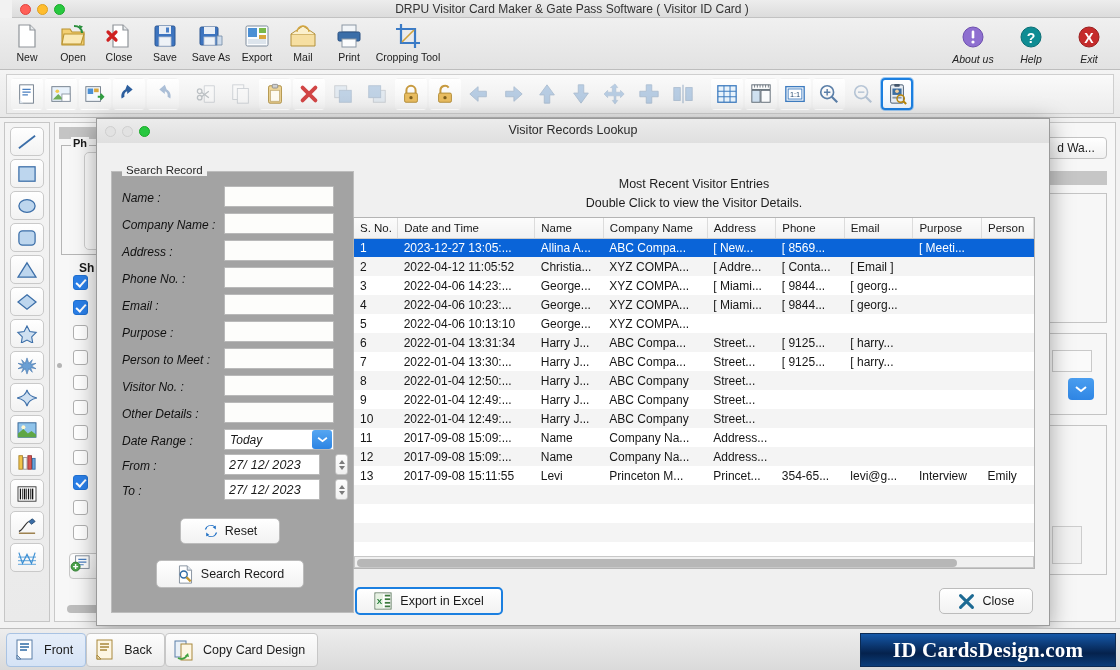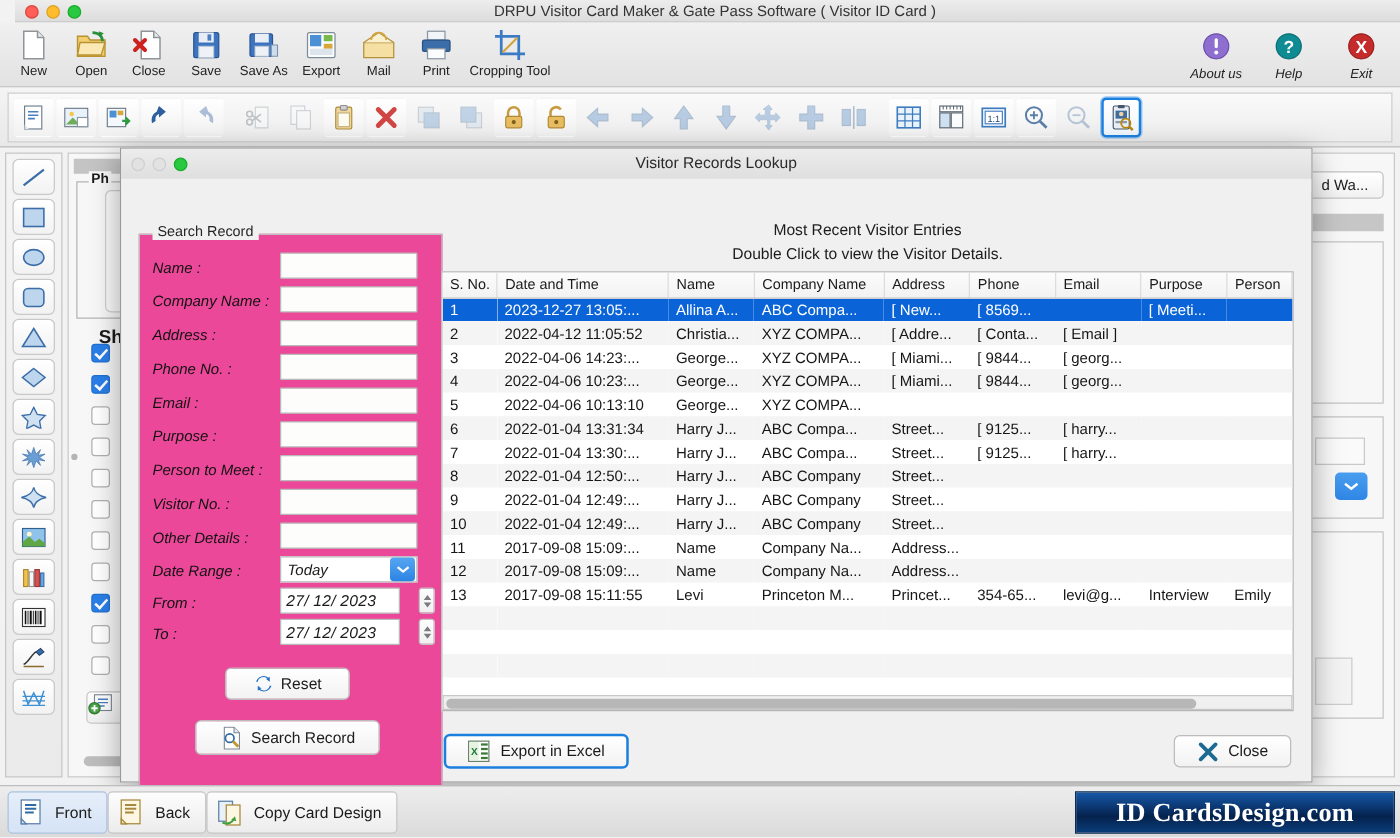--- a/index.html
+++ b/index.html
@@ -107,21 +107,21 @@
     padding: 0 2px;
     font-weight: bold;
   }
   .ws-photo-inner {
     position: absolute; left: 22px; top: 6px; width: 34px; height: 98px;
     border: 1px solid #cecece; border-radius: 5px; background: #fafafa;
   }
   .ws-greybar {
     position: absolute; left: 4px; top: 4px; width: 42px; height: 12px; background: #c4c4c4;
   }
-  .ws-sh-label { position: absolute; left: 24px; top: 138px; font-size: 15px; font-weight: bold; }
+  .ws-sh-label { position: absolute; left: 24px; top: 138px; font-size: 12px; font-weight: bold; }
   .ws-checks { position: absolute; left: 18px; top: 152px; }
   .ws-check {
     width: 15px; height: 15px; margin-bottom: 10px;
     border: 1px solid #b0b0b0; border-radius: 3px; background: #fff;
   }
   .ws-check.on {
     background: #2a7fe8; border-color: #2070d0;
     position: relative;
   }
   .ws-check.on::after {
@@ -171,22 +171,22 @@
   .dlg-dot { width: 11px; height: 11px; border-radius: 50%; background: #e2e2e2; border: 1px solid #cfcfcf; }
   .dlg-dot.green { background: #28c840; border-color: #1aab29; }
   .dlg-title-text {
     position: absolute; left: 0; right: 0; top: 4px; text-align: center;
     font-size: 12.5px; color: #2a2a2a;
   }
   .dlg-body { position: absolute; top: 24px; left: 0; right: 0; bottom: 0; background: #f0f0f0; padding: 10px; }
 
   
   .search-group {
-    position: absolute; left: 14px; top: 44px; width: 243px; height: 442px;
-    border: 1px solid #bdbdbd; background: #ec4899;
+    position: absolute; left: 14px; top: 28px; width: 243px; height: 442px;
+    border: 1px solid #bdbdbd; background: #a3a3a3;
   }
   .search-legend {
     position: absolute; left: 10px; top: -8px; background: #f0f0f0;
     padding: 0 4px; font-size: 11.5px; color: #262626;
   }
   .field-row { position: absolute; left: 10px; width: 212px; height: 26px; font-style: italic; }
   .field-label { position: absolute; left: 0; top: 5px; font-size: 12px; color: #111; }
   .field-input {
     position: absolute; right: 0; top: 0; width: 110px; height: 21px;
     border: 1px solid #b9b9b9; background: #fdfdfb; border-radius: 1px;

